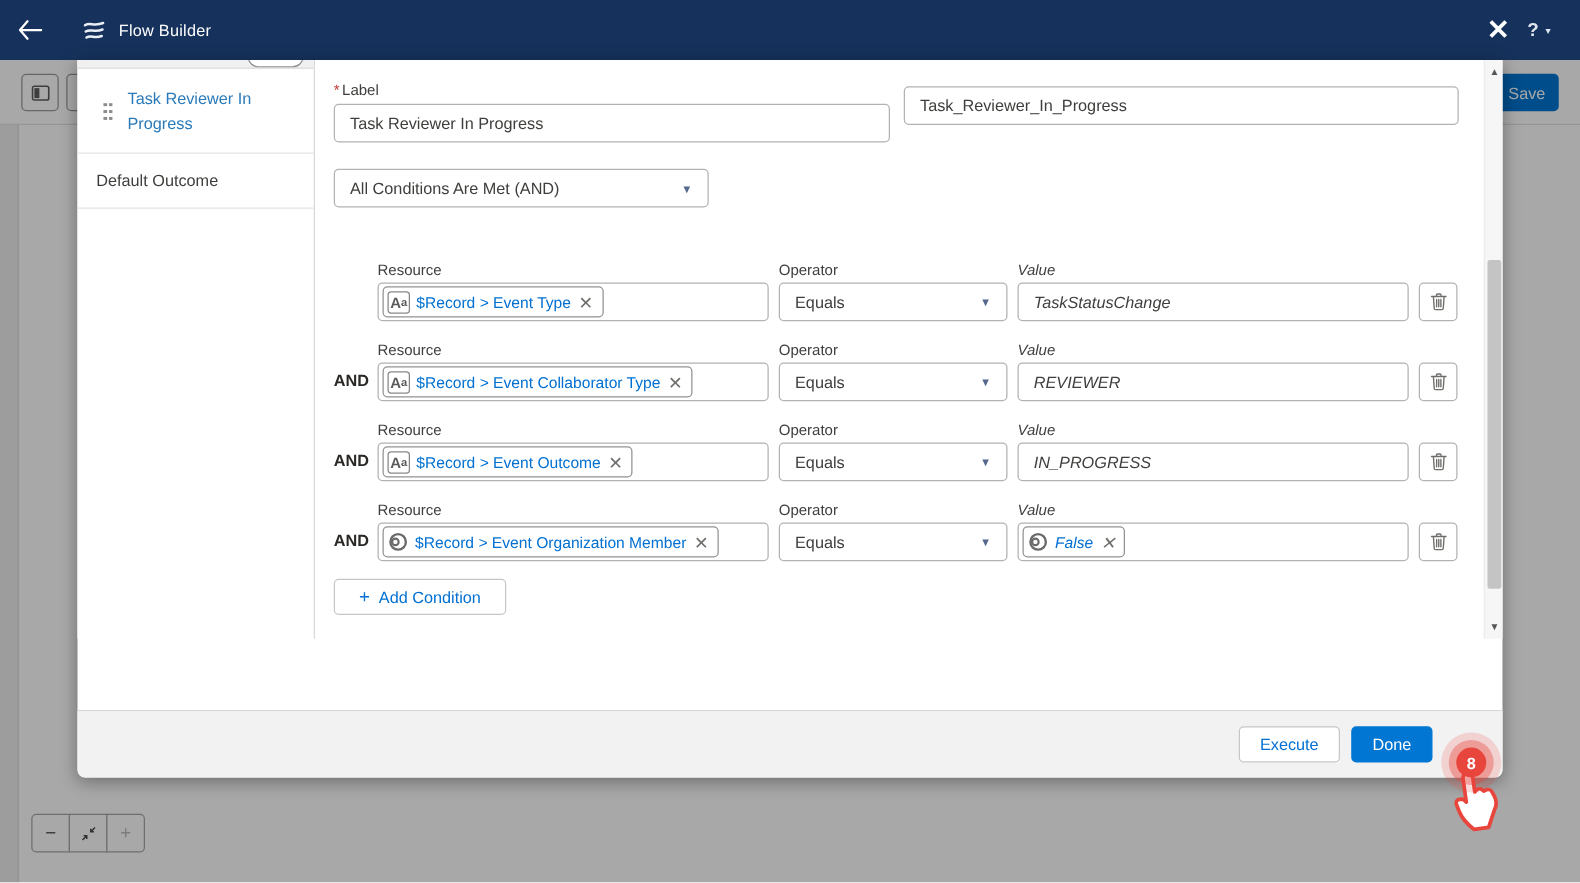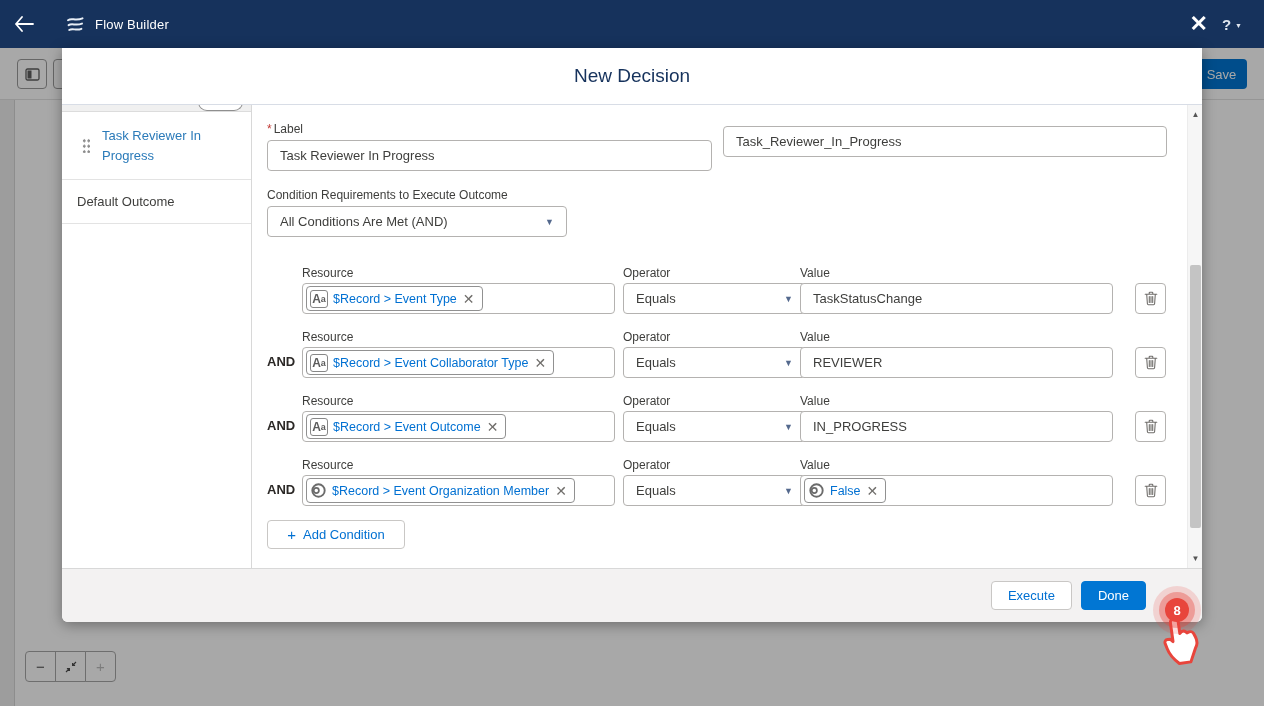--- a/index.html
+++ b/index.html
@@ -70,21 +70,21 @@
   .aa-a { font-size:9px; line-height:16px; align-self:flex-end; font-weight:600; }
   .tog-icon { margin-right:5px; display:inline-flex; }
   .pill-text { color:#0070d2; font-size:12.5px; white-space:nowrap; }
   .pill-x { color:#706e6b; font-size:14px; margin-left:6px; line-height:1; }
 
   .cond-row { position:relative; height:64px; }
   .conj { position:absolute; left:15px; top:24px; font-size:13px; font-weight:bold; color:#2b2826; }
   .col { position:absolute; top:0; }
   .col-res { left:50px; width:313px; }
   .col-op  { left:371px; width:183px; }
-  .col-val { left:548px; width:313px; }
+  .col-val { left:562px; width:313px;font-style:italic; }
   .col .flabel { margin-bottom:3px; }
   .col .fbox { height:31px; }
   .trash-btn { position:absolute; left:883px; top:17px; width:31px; height:31px; background:#fff; border:1px solid #b4b2b0; border-radius:4px; display:flex; align-items:center; justify-content:center; cursor:pointer; }
 
   .add-btn { position:absolute; left:15px; top:415px; width:138px; height:29px; background:#fff; border:1px solid #c9c7c5; border-radius:4px; color:#0070d2; font-size:13px; display:flex; align-items:center; justify-content:center; gap:7px; cursor:pointer; }
   .add-plus { font-size:15px; line-height:1; }
 
   
   .sbar { position:absolute; right:0; top:0; width:15px; height:463px; background:#f6f6f6; border-left:1px solid #ececec; }
   .sbar .arr { position:absolute; left:0; width:15px; height:15px; color:#555; font-size:8px; display:flex; align-items:center; justify-content:center; }
@@ -151,23 +151,20 @@
         <svg width="14" height="14" viewBox="0 0 14 14">
             <path d="M12 2 L8.6 5.4 M8.6 2.9 v2.5 h2.5 M2 12 L5.4 8.6 M2.9 8.6 h2.5 v2.5" stroke="#4d4d4d" stroke-width="1.2" fill="none"></path>
           </svg>
       </div>
       <div class="zoom-btn">+</div>
     </div>
     <div class="overlay"></div>
   </div>
 
   <div class="modal">
-    <div class="modal-header">
-      <span class="modal-title">New Decision</span>
-    </div>
 
     <div class="modal-body">
 
       <div class="outcome-rail">
         <div class="rail-top">
           <div class="rail-partial-btn"></div>
         </div>
         <div class="rail-item sel">
           <span class="drag-dots"></span>
           <span class="rail-label-sel">Task Reviewer In Progress</span>
@@ -186,21 +183,20 @@
             </div>
         </div>
 
         <div class="group" style="left:471px; top:17px; width:444px;">
           <div class="fbox textin">
               <span>Task_Reviewer_In_Progress</span>
             </div>
         </div>
 
         <div class="group" style="left:15px; top:83px; width:300px;">
-          <div class="flabel">Condition Requirements to Execute Outcome</div>
           <div class="fbox">
             <span class="sel-text">All Conditions Are Met (AND)</span>
             <span class="caret">▼</span>
           </div>
         </div>
 
         <div id="cond-list" style="position:absolute; left:0; top:161px; width:935px;">
   <div class="cond-row">
     <span class="conj"></span>
     <div class="col col-res">

